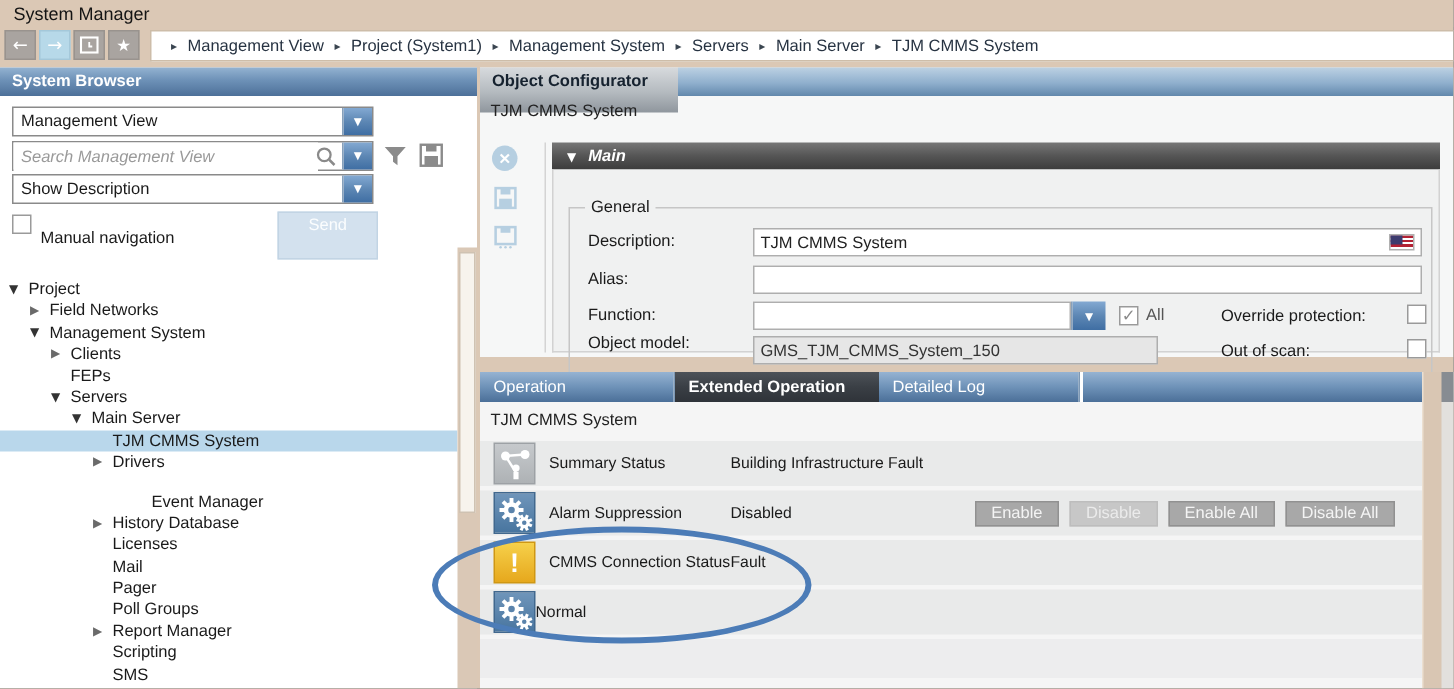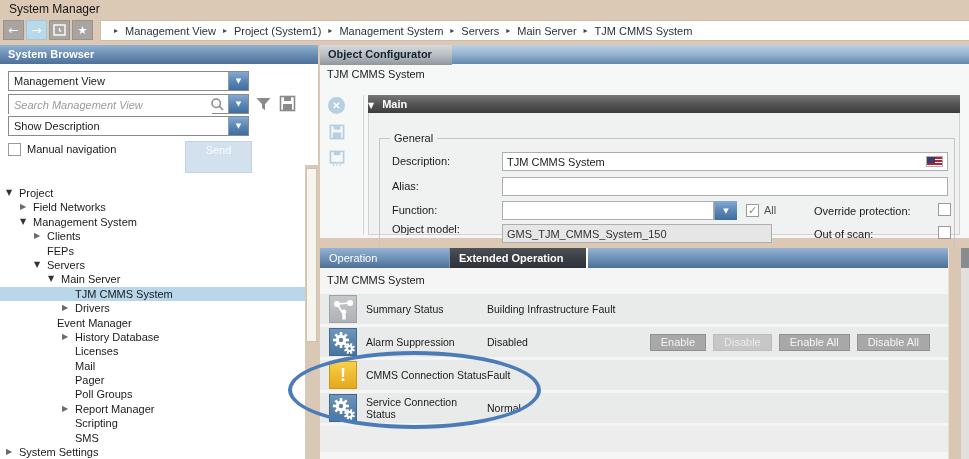--- a/index.html
+++ b/index.html
@@ -40,32 +40,32 @@
   .tree{position:absolute;left:0;top:141px;width:305px;height:273px;overflow:hidden;}
   .tree-row{height:14.4px;line-height:14.4px;font-size:11px;color:#1a1a1a;white-space:nowrap;display:flex;align-items:center;}
   .tree-row.sel{background:#b9d7eb;}
   .tr-arrow{display:inline-block;width:13px;font-family:"DejaVu Sans",sans-serif;font-size:8px;flex:none;}
   .tr-arrow.exp{color:#333;}
   .tr-arrow.col{color:#6a6a6a;}
   .vscroll{position:absolute;left:305px;top:120px;width:13px;height:294px;background:#dac8b6;}
   .vscroll .thumb{position:absolute;left:1px;top:3px;width:11px;height:174px;background:#f7f3ed;border:1px solid #cfc2b2;box-sizing:border-box;}
   
   .objconf{position:absolute;left:320px;top:45px;width:649px;height:193px;background:#f6f7f7;}
-  .oc-tab{position:absolute;left:0;top:0;width:132px;height:20px;
+  .oc-tab{position:absolute;left:0;top:0;width:132px;height:30px;
           background:linear-gradient(180deg,#d7dadd 0%,#b4babf 55%,#8f969d 100%);
           color:#16222f;font-weight:bold;font-size:11px;line-height:19px;padding-left:8px;box-sizing:border-box;}
   .oc-headrest{position:absolute;left:132px;top:0;right:0;height:19px;
           background:linear-gradient(180deg,#bcd1e3 0%,#8fafcd 55%,#6288ac 100%);}
   .oc-objname{position:absolute;left:7px;top:23px;font-size:11px;color:#222;}
   .oc-divider{position:absolute;left:43px;top:50px;height:140px;width:1px;background:#d4d4d4;}
   .icon-x{position:absolute;left:8px;top:52px;width:17px;height:17px;border-radius:50%;background:#b6cfe1;
           color:#fff;font-size:10px;font-weight:bold;display:flex;align-items:center;justify-content:center;}
   .mainsec{position:absolute;left:48px;top:50px;width:592px;height:140px;}
   .ms-header{height:18px;background:linear-gradient(180deg,#777777 0%,#555555 50%,#3c3c3c 100%);
-             color:#fff;font-size:11px;font-weight:bold;line-height:18px;}
+             color:#fff;font-size:11px;font-weight:bold;line-height:18px;padding-left:10px;font-style:italic;}
   .ms-header .arr{font-family:"DejaVu Sans",sans-serif;font-size:8px;font-weight:normal;margin-right:8px;}
   .ms-body{position:absolute;left:0;top:18px;right:0;bottom:0;background:#f0f1f1;border:1px solid #d2d2d2;border-top:none;box-sizing:border-box;}
   .fieldset{position:absolute;left:10px;top:25px;width:574px;height:110px;border:1px solid #c6c6c6;}
   .fs-legend{position:absolute;left:10px;top:-7px;background:#f0f1f1;padding:0 4px;font-size:11px;color:#1a1a1a;text-align:center;}
   .frm-label{position:absolute;left:12px;font-size:11px;color:#1a1a1a;line-height:19px;}
   .frm-label2{position:absolute;left:434px;font-size:11px;color:#1a1a1a;line-height:17px;}
   .frm-input{position:absolute;left:122px;height:19px;border:1px solid #aeaeae;background:#fff;box-sizing:border-box;
              font-family:"Liberation Sans",sans-serif;font-size:11px;color:#222;padding:0 4px;outline:none;}
   .frm-input.ro{background:#e6e6e6;color:#333;}
   .flag{position:absolute;width:17px;height:11px;border:1px solid #b0b0b0;box-sizing:border-box;
@@ -179,21 +179,21 @@
     </span>
 
     <div class="combo" style="top:71px;">
       <span class="cb-text">Show Description</span>
       <span class="dd-btn">
           <span>▼</span>
         </span>
     </div>
 
     <div class="cb-box" style="position:absolute;left:8px;top:98px;"></div>
-    <span style="position:absolute;left:27px;top:98px;font-size:11px;color:#1a1a1a;">Manual navigation</span>
+    <span style="position:absolute;left:27px;top:108px;font-size:11px;color:#1a1a1a;">Manual navigation</span>
     <div class="send-btn" style="top:96px;">Send</div>
 
     <div class="tree">
         <div class="tree-row" style="padding-left: 6px;">
           <span class="tr-arrow exp">▼</span>
           <span>Project</span>
         </div>
         <div class="tree-row" style="padding-left: 20px;">
           <span class="tr-arrow col">▶</span>
           <span>Field Networks</span>
@@ -219,21 +219,21 @@
           <span>Main Server</span>
         </div>
         <div class="tree-row sel" style="padding-left: 62px;">
           <span class="tr-arrow col"></span>
           <span>TJM CMMS System</span>
         </div>
         <div class="tree-row" style="padding-left: 62px;">
           <span class="tr-arrow col">▶</span>
           <span>Drivers</span>
         </div>
-        <div class="tree-row" style="padding-left: 44px;">
+        <div class="tree-row" style="padding-left: 88px; margin-top: 12px;">
           <span class="tr-arrow col"></span>
           <span>Event Manager</span>
         </div>
         <div class="tree-row" style="padding-left: 62px;">
           <span class="tr-arrow col">▶</span>
           <span>History Database</span>
         </div>
         <div class="tree-row" style="padding-left: 62px;">
           <span class="tr-arrow col"></span>
           <span>Licenses</span>
@@ -332,20 +332,21 @@
           <div class="cb-box" style="position:absolute;left:558px;top:87px;"></div>
         </div>
       </div>
     </div>
   </div>
 
   <div class="oppanel">
     <div class="tabbar">
         <div class="tab" style="width: 130px;">Operation</div>
         <div class="tab active" style="width: 136px;">Extended Operation</div>
+        <div class="tab" style="width: 134px;">Detailed Log</div>
         <div class="tab-sep"></div>
         <div class="tab-fill"></div>
       </div>
     <div class="op-objname">TJM CMMS System</div>
     <div class="op-rows">
         <div class="op-row">
           <div class="op-icon network">
             <svg width="28" height="28" viewBox="0 0 28 28">
  <line x1="7" y1="8" x2="20" y2="7" stroke="#fff" stroke-width="1.6"></line>
  <line x1="7" y1="8" x2="14" y2="19" stroke="#fff" stroke-width="1.6"></line>
@@ -407,21 +408,20 @@
  <g stroke="#fff" stroke-width="2">
                 <line x1="24.581337428812077" y1="21.604758878007992" x2="14.418662571187923" y2="17.395241121992008"></line>
                 <line x1="21.604758878007996" y1="24.581337428812077" x2="17.395241121992004" y2="14.418662571187923"></line>
                 <line x1="17.395241121992008" y1="24.581337428812077" x2="21.604758878007992" y2="14.418662571187923"></line>
                 <line x1="14.418662571187923" y1="21.604758878007996" x2="24.581337428812077" y2="17.395241121992004"></line>
               </g>
  <circle cx="19.5" cy="19.5" r="3.6" fill="#fff"></circle>
               <circle cx="19.5" cy="19.5" r="1.5" fill="#5a83ab"></circle>
             </svg>
           </div>
-          <span class="op-label">Service Connection Status</span>
           <span class="op-value">Normal</span>
         </div>
         <div class="filler-row"></div>
       </div>
     <div class="op-scroll"></div>
     <div class="op-rightedge-top"></div>
     <div class="op-rightedge"></div>
   </div>
 
   <div class="annotation"></div>

